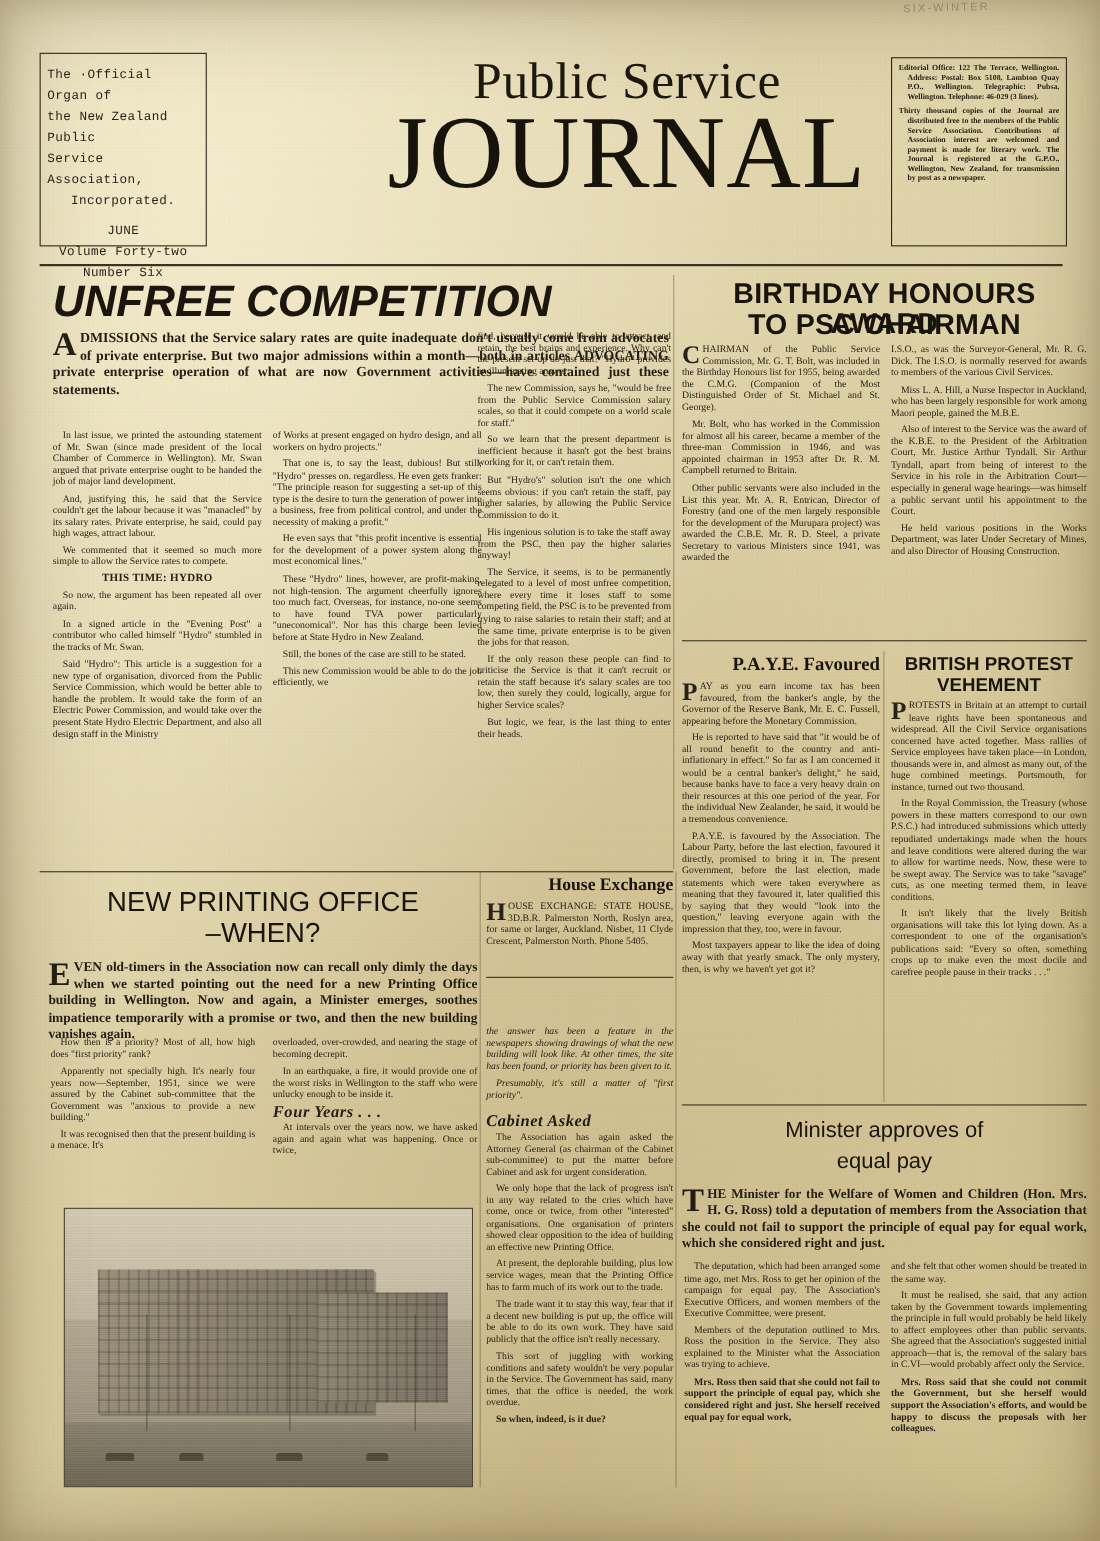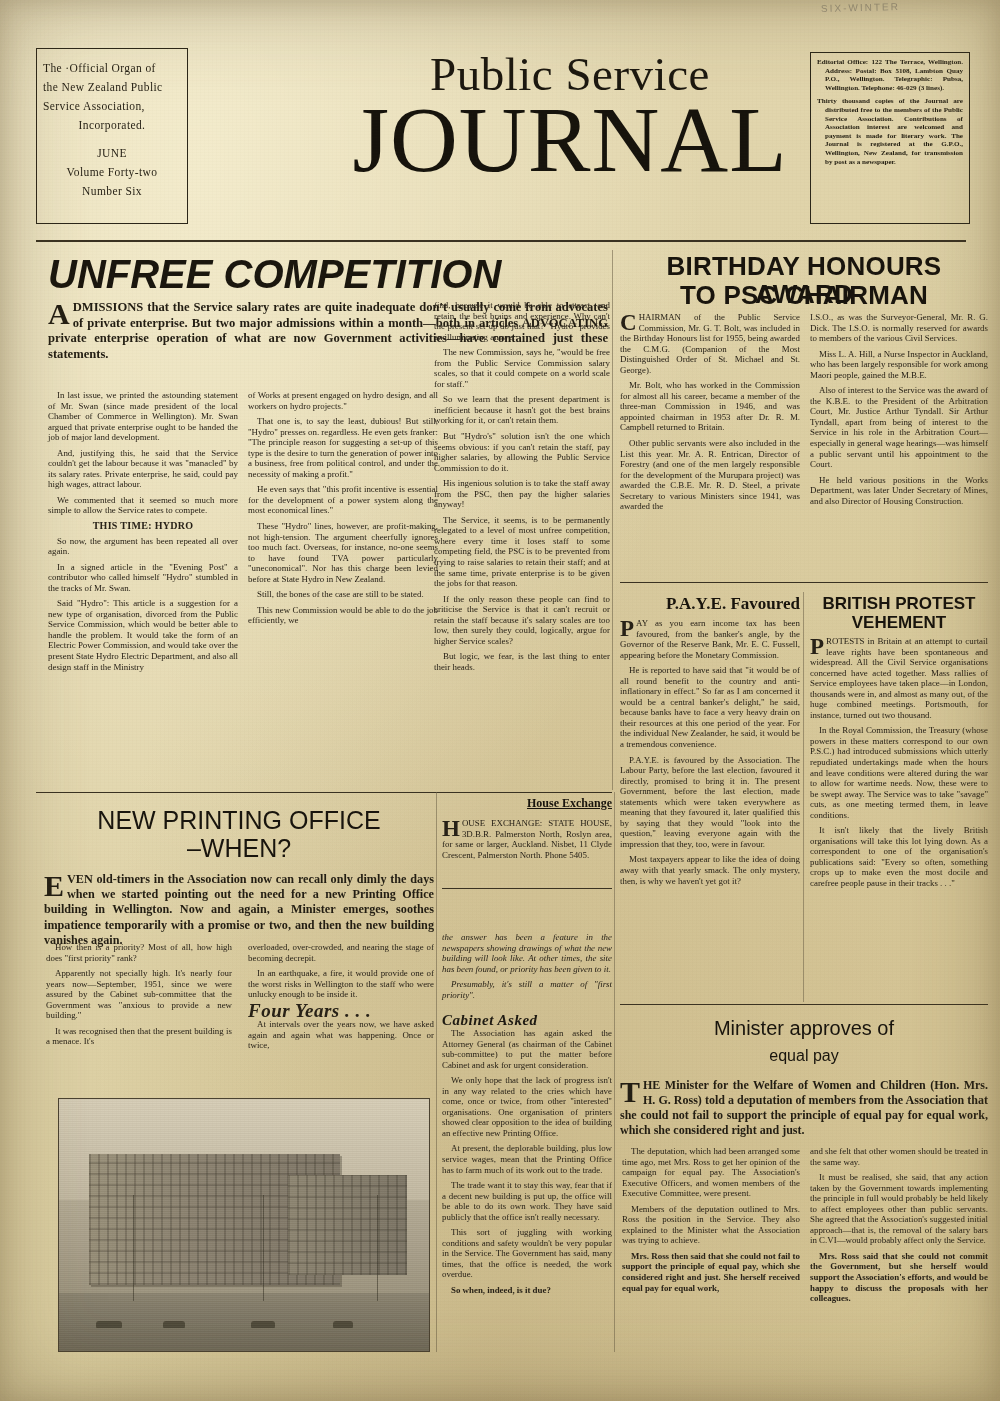--- a/index.html
+++ b/index.html
@@ -36,21 +36,21 @@
   
   .mast{position:absolute;left:0;top:0;width:1000px;height:246px;}
   .pencil{
     position:absolute;right:100px;top:2px;
     font-family:"Liberation Sans",sans-serif;font-size:10px;
     letter-spacing:2px;color:#8d8878;opacity:.75;transform:rotate(-1.5deg);
   }
   .mastbox{
     position:absolute;left:36px;top:48px;width:152px;height:176px;
     border:1.6px solid #2b2619;
-    font-family:Liberation Serif, serif;
+    font-family:Liberation Mono, monospace;
     text-align:center;color:#241f14;
     padding:10px 6px 0 6px;box-sizing:border-box;
   }
   .mastbox .l{font-size:11.5px;line-height:19px;letter-spacing:.4px;text-align:left;}
   .mastbox .l.c{text-align:center;}
   .mastbox .sp{height:9px;}
   .title{
     position:absolute;left:345px;top:48px;width:450px;text-align:center;
     font-family:"Liberation Serif",serif;
   }
@@ -89,21 +89,21 @@
   }
   .lead:first-letter{
     float:left;font-size:30px;line-height:24px;font-weight:700;padding:2px 3px 0 0;
   }
   .sub{
     font-family:"Liberation Serif",serif;font-weight:700;font-size:10px;
     text-align:center;margin:4px 0 4px 0;letter-spacing:.3px;
   }
   .subi{
     font-family:"Liberation Serif",serif;font-weight:700;font-style:italic;
-    font-size:19px;margin:6px 0 3px 0;letter-spacing:.5px;
+    font-size:15px;margin:6px 0 3px 0;letter-spacing:.5px;
   }
 
   
   .hl-italic{
     font-family:"Liberation Sans",sans-serif;font-style:italic;font-weight:700;
     font-size:40px;letter-spacing:0px;color:#1a160e;
   }
   .hl-cond{
     font-family:"Liberation Sans",sans-serif;font-weight:700;
     font-size:26px;line-height:28px;text-align:center;color:#18140d;
@@ -289,21 +289,21 @@
     <div class="ph-car" style="left:52%;width:24px;"></div>
     <div class="ph-car" style="left:74%;width:20px;"></div>
     <div class="ph-pole" style="left:20%;"></div>
     <div class="ph-pole" style="left:55%;"></div>
     <div class="ph-pole" style="left:86%;"></div>
     <div class="ph-grain"></div>
   </div>
 
   <div class="vr" style="left:436px;top:792px;height:560px;"></div>
 
-  <div class="hl-ser" style="position:absolute;left:442px;top:796px;width:170px;font-size:12px;text-decoration:underline;">House Exchange</div>
+  <div class="hl-ser" style="position:absolute;left:442px;top:796px;width:170px;font-size:16px;">House Exchange</div>
   <div class="col bt" style="left:442px;top:818px;width:170px;">
     <p class="ni drop">HOUSE EXCHANGE: STATE HOUSE, 3D.B.R. Palmerston North, Roslyn area, for same or larger, Auckland. Nisbet, 11 Clyde Crescent, Palmerston North. Phone 5405.</p>
   </div>
   <div class="hr" style="left:442px;top:888px;width:170px;"></div>
 
   <div class="col bt" style="left:442px;top:932px;width:170px;font-style:italic;">
     <p class="ni">the answer has been a feature in the newspapers showing drawings of what the new building will look like.  At other times, the site has been found, or priority has been given to it.</p>
     <p>Presumably, it's still a matter of "first priority".</p>
   </div>
 
@@ -313,21 +313,21 @@
     <p>We only hope that the lack of progress isn't in any way related to the cries which have come, once or twice, from other "interested" organisations.  One organisation of printers showed clear opposition to the idea of building an effective new Printing Office.</p>
     <p>At present, the deplorable building, plus low service wages, mean that the Printing Office has to farm much of its work out to the trade.</p>
     <p>The trade want it to stay this way, fear that if a decent new building is put up, the office will be able to do its own work.  They have said publicly that the office isn't really necessary.</p>
     <p>This sort of juggling with working conditions and safety wouldn't be very popular in the Service. The Government has said, many times, that the office is needed, the work overdue.</p>
     <p style="font-weight:700;">So when, indeed, is it due?</p>
   </div>
 
   <div class="vr" style="left:614px;top:792px;height:560px;"></div>
 
   <div class="hl-light" style="position:absolute;left:620px;top:1014px;width:368px;font-size:20px;">Minister approves of</div>
-  <div class="hl-light" style="position:absolute;left:620px;top:1042px;width:368px;font-size:16px;">equal pay</div>
+  <div class="hl-light" style="position:absolute;left:620px;top:1042px;width:368px;font-size:20px;">equal pay</div>
 
   <div class="col lead" style="left:620px;top:1078px;width:368px;font-size:12px;line-height:15px;">THE Minister for the Welfare of Women and Children (Hon. Mrs. H. G. Ross) told a deputation of members from the Association that she could not fail to support the principle of equal pay for equal work, which she considered right and just.</div>
 
   <div class="col bt" style="left:622px;top:1146px;width:178px;">
     <p>The deputation, which had been arranged some time ago, met Mrs. Ross to get her opinion of the campaign for equal pay.  The Association's Executive Officers, and women members of the Executive Committee, were present.</p>
     <p>Members of the deputation outlined to Mrs. Ross the position in the Service.  They also explained to the Minister what the Association was trying to achieve.</p>
     <p style="font-weight:700;">Mrs. Ross then said that she could not fail to support the principle of equal pay, which she considered right and just.  She herself received equal pay for equal work,</p>
   </div>
   <div class="col bt" style="left:810px;top:1146px;width:178px;">
     <p class="ni">and she felt that other women should be treated in the same way.</p>

